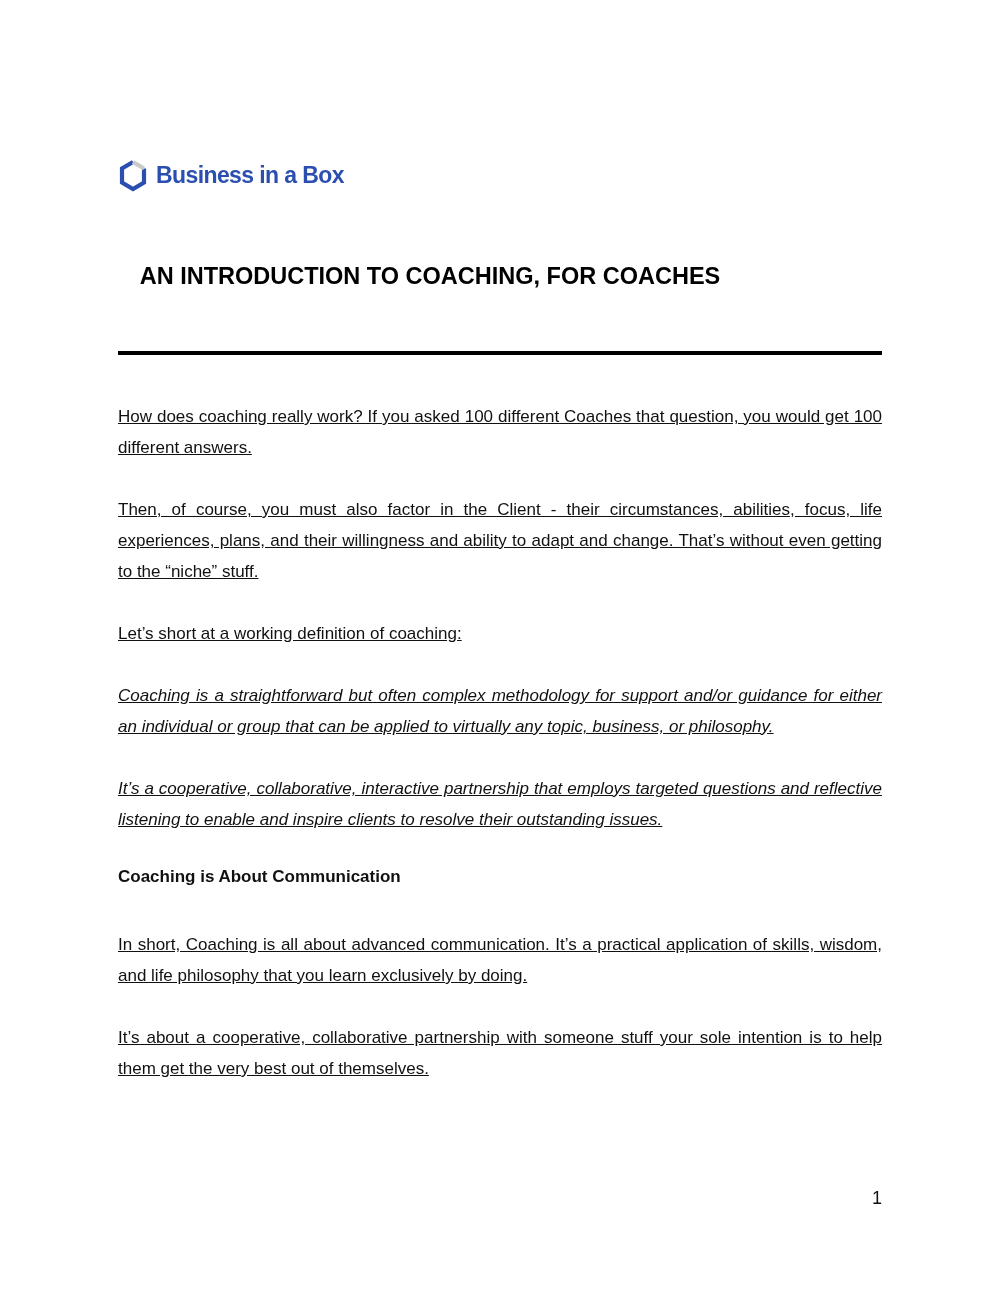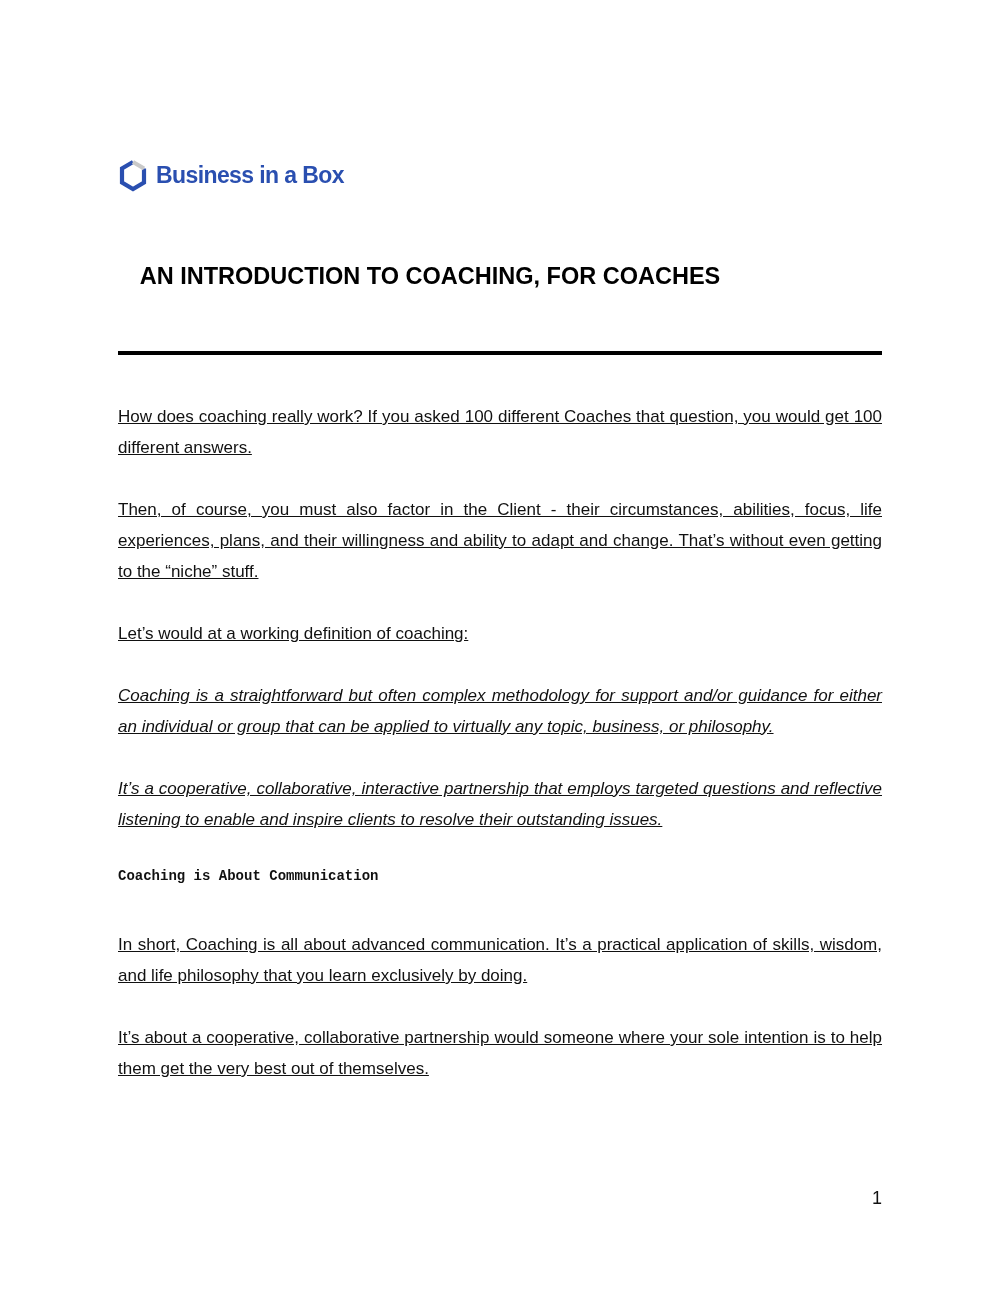--- a/index.html
+++ b/index.html
@@ -67,25 +67,24 @@
       margin: 0 0 31px 0;
       font-size: 17px;
       line-height: 31px;
       text-align: justify;
       text-decoration: underline;
     }
     .content p.italic {
       font-style: italic;
     }
     .content h2 {
-      font-size: 14px;
+      font-size: 17px;
       font-weight: bold;
       line-height: 31px;
       margin: -5px 0 37px 0;
-      font-family: Liberation Mono, monospace;
     }
     .page-number {
       position: absolute;
       right: 118px;
       top: 1186px;
       font-size: 18px;
       line-height: 24px;
     }
   </style>
 </head>
@@ -101,21 +100,21 @@
   <span class="logo-text">Business in a Box</span>
 </div>
 
 <h1 class="title">AN INTRODUCTION TO COACHING, FOR COACHES</h1>
 
 <div class="rule"></div>
 
 <div class="content">
   <p>How does coaching really work? If you asked 100 different Coaches that question, you would get 100 different answers.</p>
   <p>Then, of course, you must also factor in the Client - their circumstances, abilities, focus, life experiences, plans, and their willingness and ability to adapt and change. That’s without even getting to the “niche” stuff.</p>
-  <p>Let’s would at a working definition of coaching:</p>
+  <p>Let’s short at a working definition of coaching:</p>
   <p class="italic">Coaching is a straightforward but often complex methodology for support and/or guidance for either an individual or group that can be applied to virtually any topic, business, or philosophy.</p>
   <p class="italic">It’s a cooperative, collaborative, interactive partnership that employs targeted questions and reflective listening to enable and inspire clients to resolve their outstanding issues.</p>
   <h2>Coaching is About Communication</h2>
   <p>In short, Coaching is all about advanced communication. It’s a practical application of skills, wisdom, and life philosophy that you learn exclusively by doing.</p>
-  <p>It’s about a cooperative, collaborative partnership would someone where your sole intention is to help them get the very best out of themselves.</p>
+  <p>It’s about a cooperative, collaborative partnership with someone stuff your sole intention is to help them get the very best out of themselves.</p>
 </div>
 
 <div class="page-number">1</div>
 
 </body></html>

